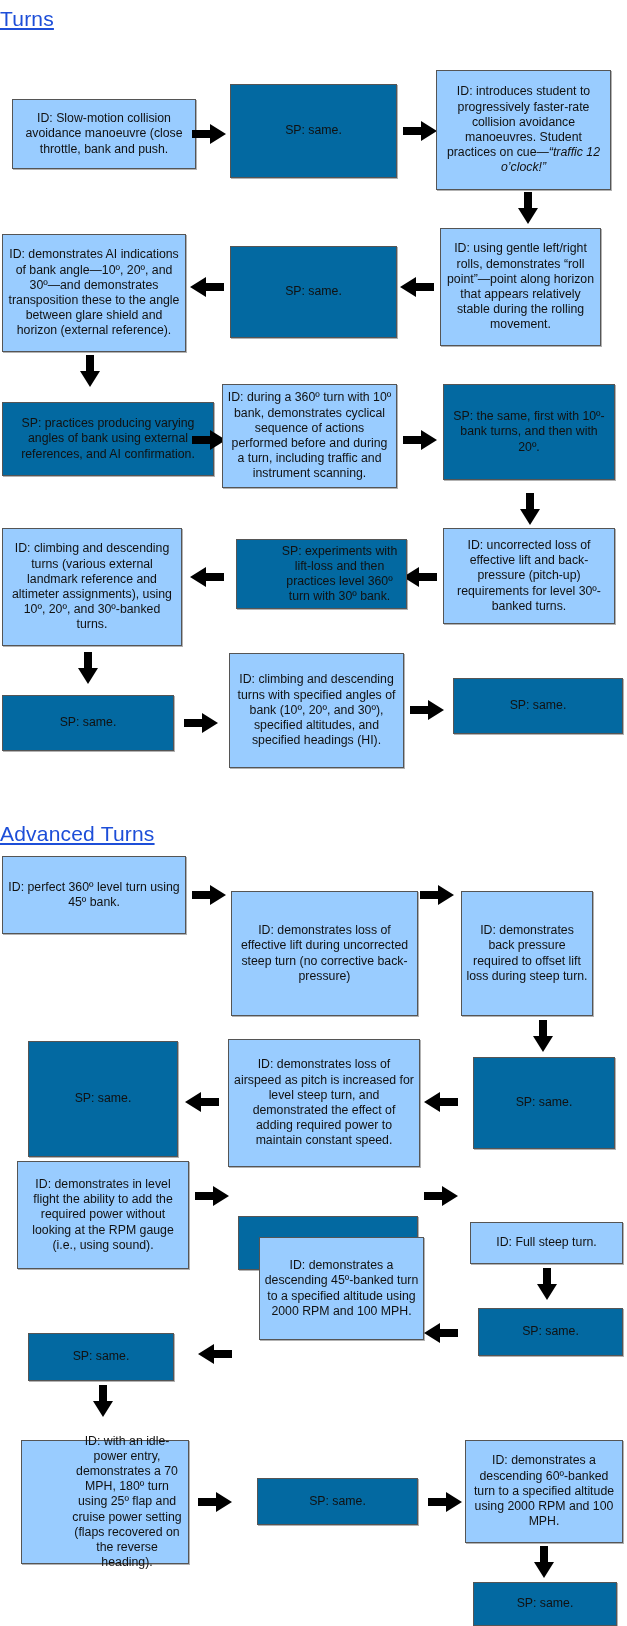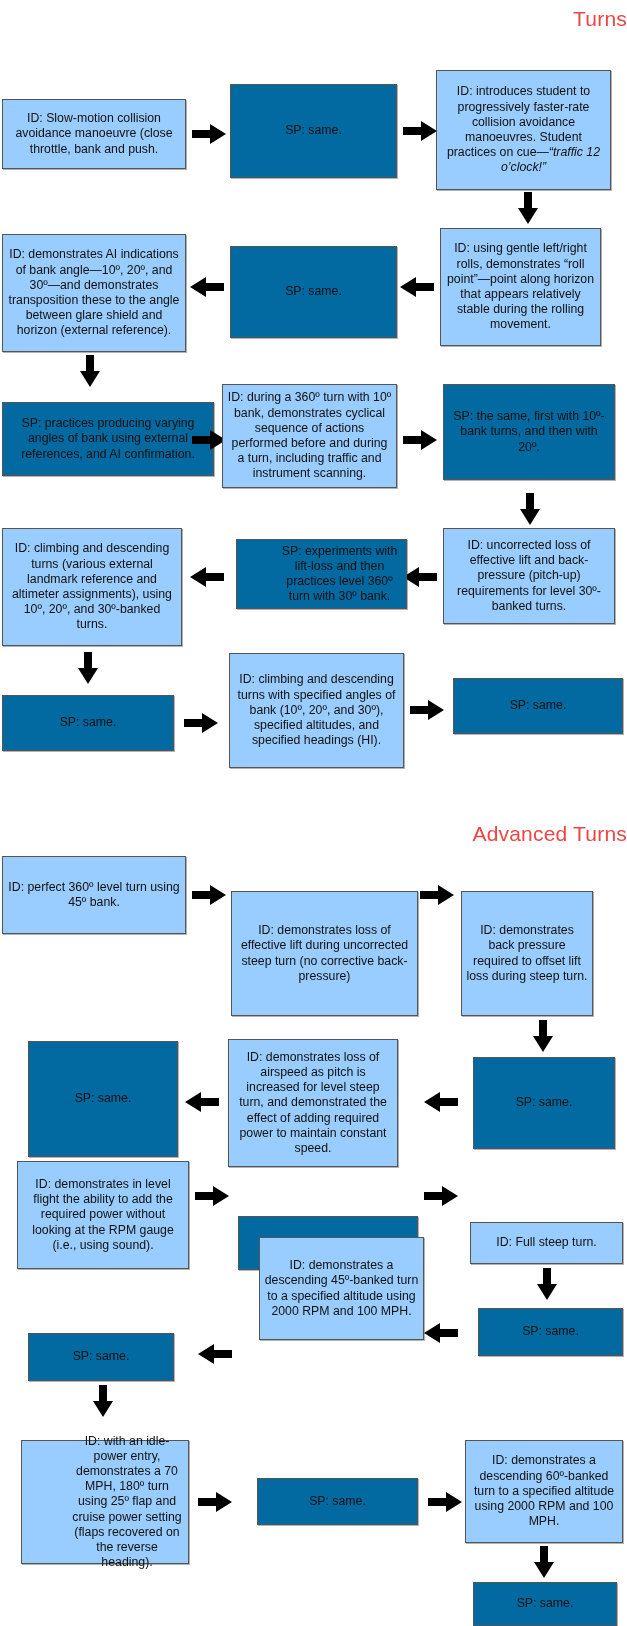--- a/index.html
+++ b/index.html
@@ -12,27 +12,28 @@
   }
   #canvas {
     position: relative;
     width: 627px;
     height: 1626px;
     background: #ffffff;
     overflow: hidden;
   }
   .section-title {
     position: absolute;
-    color: #ef4444;
+    color: #1d4ed8;
     font-size: 21px;
     font-weight: normal;
     letter-spacing: 0.2px;
-    text-align: right;
+    text-align: left;
     white-space: nowrap;
     line-height: 1;
+    text-decoration: underline;
   }
   .node {
     position: absolute;
     box-sizing: border-box;
     border: 1px solid #555555;
     display: flex;
     align-items: center;
     justify-content: center;
     text-align: center;
     font-size: 12.3px;
@@ -54,21 +55,21 @@
 </style>
 </head>
 <body>
 
 <div id="canvas">
 
   <div class="section-title" style="left:0; top:8px; width:627px;">Turns</div>
 
   <div class="section-title" style="left:0; top:823px; width:627px;">Advanced Turns</div>
 
-  <div class="node blue" style="left:2px; top:99px; width:184px; height:70px;">
+  <div class="node blue" style="left:12px; top:99px; width:184px; height:70px;">
     <span class="txt">ID:  Slow-motion collision avoidance manoeuvre (close throttle, bank and push.</span>
   </div>
 
   <div class="arrow" style="left:192px; top:124px;">
     <svg width="34" height="20" viewBox="0 0 34 20">
         <path d="M0 6 L18 6 L18 0 L34 10 L18 20 L18 14 L0 14 Z" fill="#000"></path>
       </svg>
   </div>
 
   <div class="node green" style="left:230px; top:84px; width:167px; height:94px;">
@@ -240,21 +241,21 @@
   <div class="node green" style="left:473px; top:1057px; width:142px; height:92px;">
     <span class="txt">SP: same.</span>
   </div>
 
   <div class="arrow" style="left:424px; top:1092px;">
     <svg width="34" height="20" viewBox="0 0 34 20">
         <path d="M34 6 L16 6 L16 0 L0 10 L16 20 L16 14 L34 14 Z" fill="#000"></path>
       </svg>
   </div>
 
-  <div class="node blue" style="left:228px; top:1039px; width:170px; height:128px;">
+  <div class="node blue" style="left:228px; top:1039px; width:192px; height:128px;">
     <span class="txt">ID: demonstrates loss of airspeed as pitch is increased for level steep turn, and demonstrated the effect of adding required power to maintain constant speed.</span>
   </div>
 
   <div class="arrow" style="left:185px; top:1092px;">
     <svg width="34" height="20" viewBox="0 0 34 20">
         <path d="M34 6 L16 6 L16 0 L0 10 L16 20 L16 14 L34 14 Z" fill="#000"></path>
       </svg>
   </div>
 
   <div class="node green" style="left:28px; top:1041px; width:150px; height:116px;">

